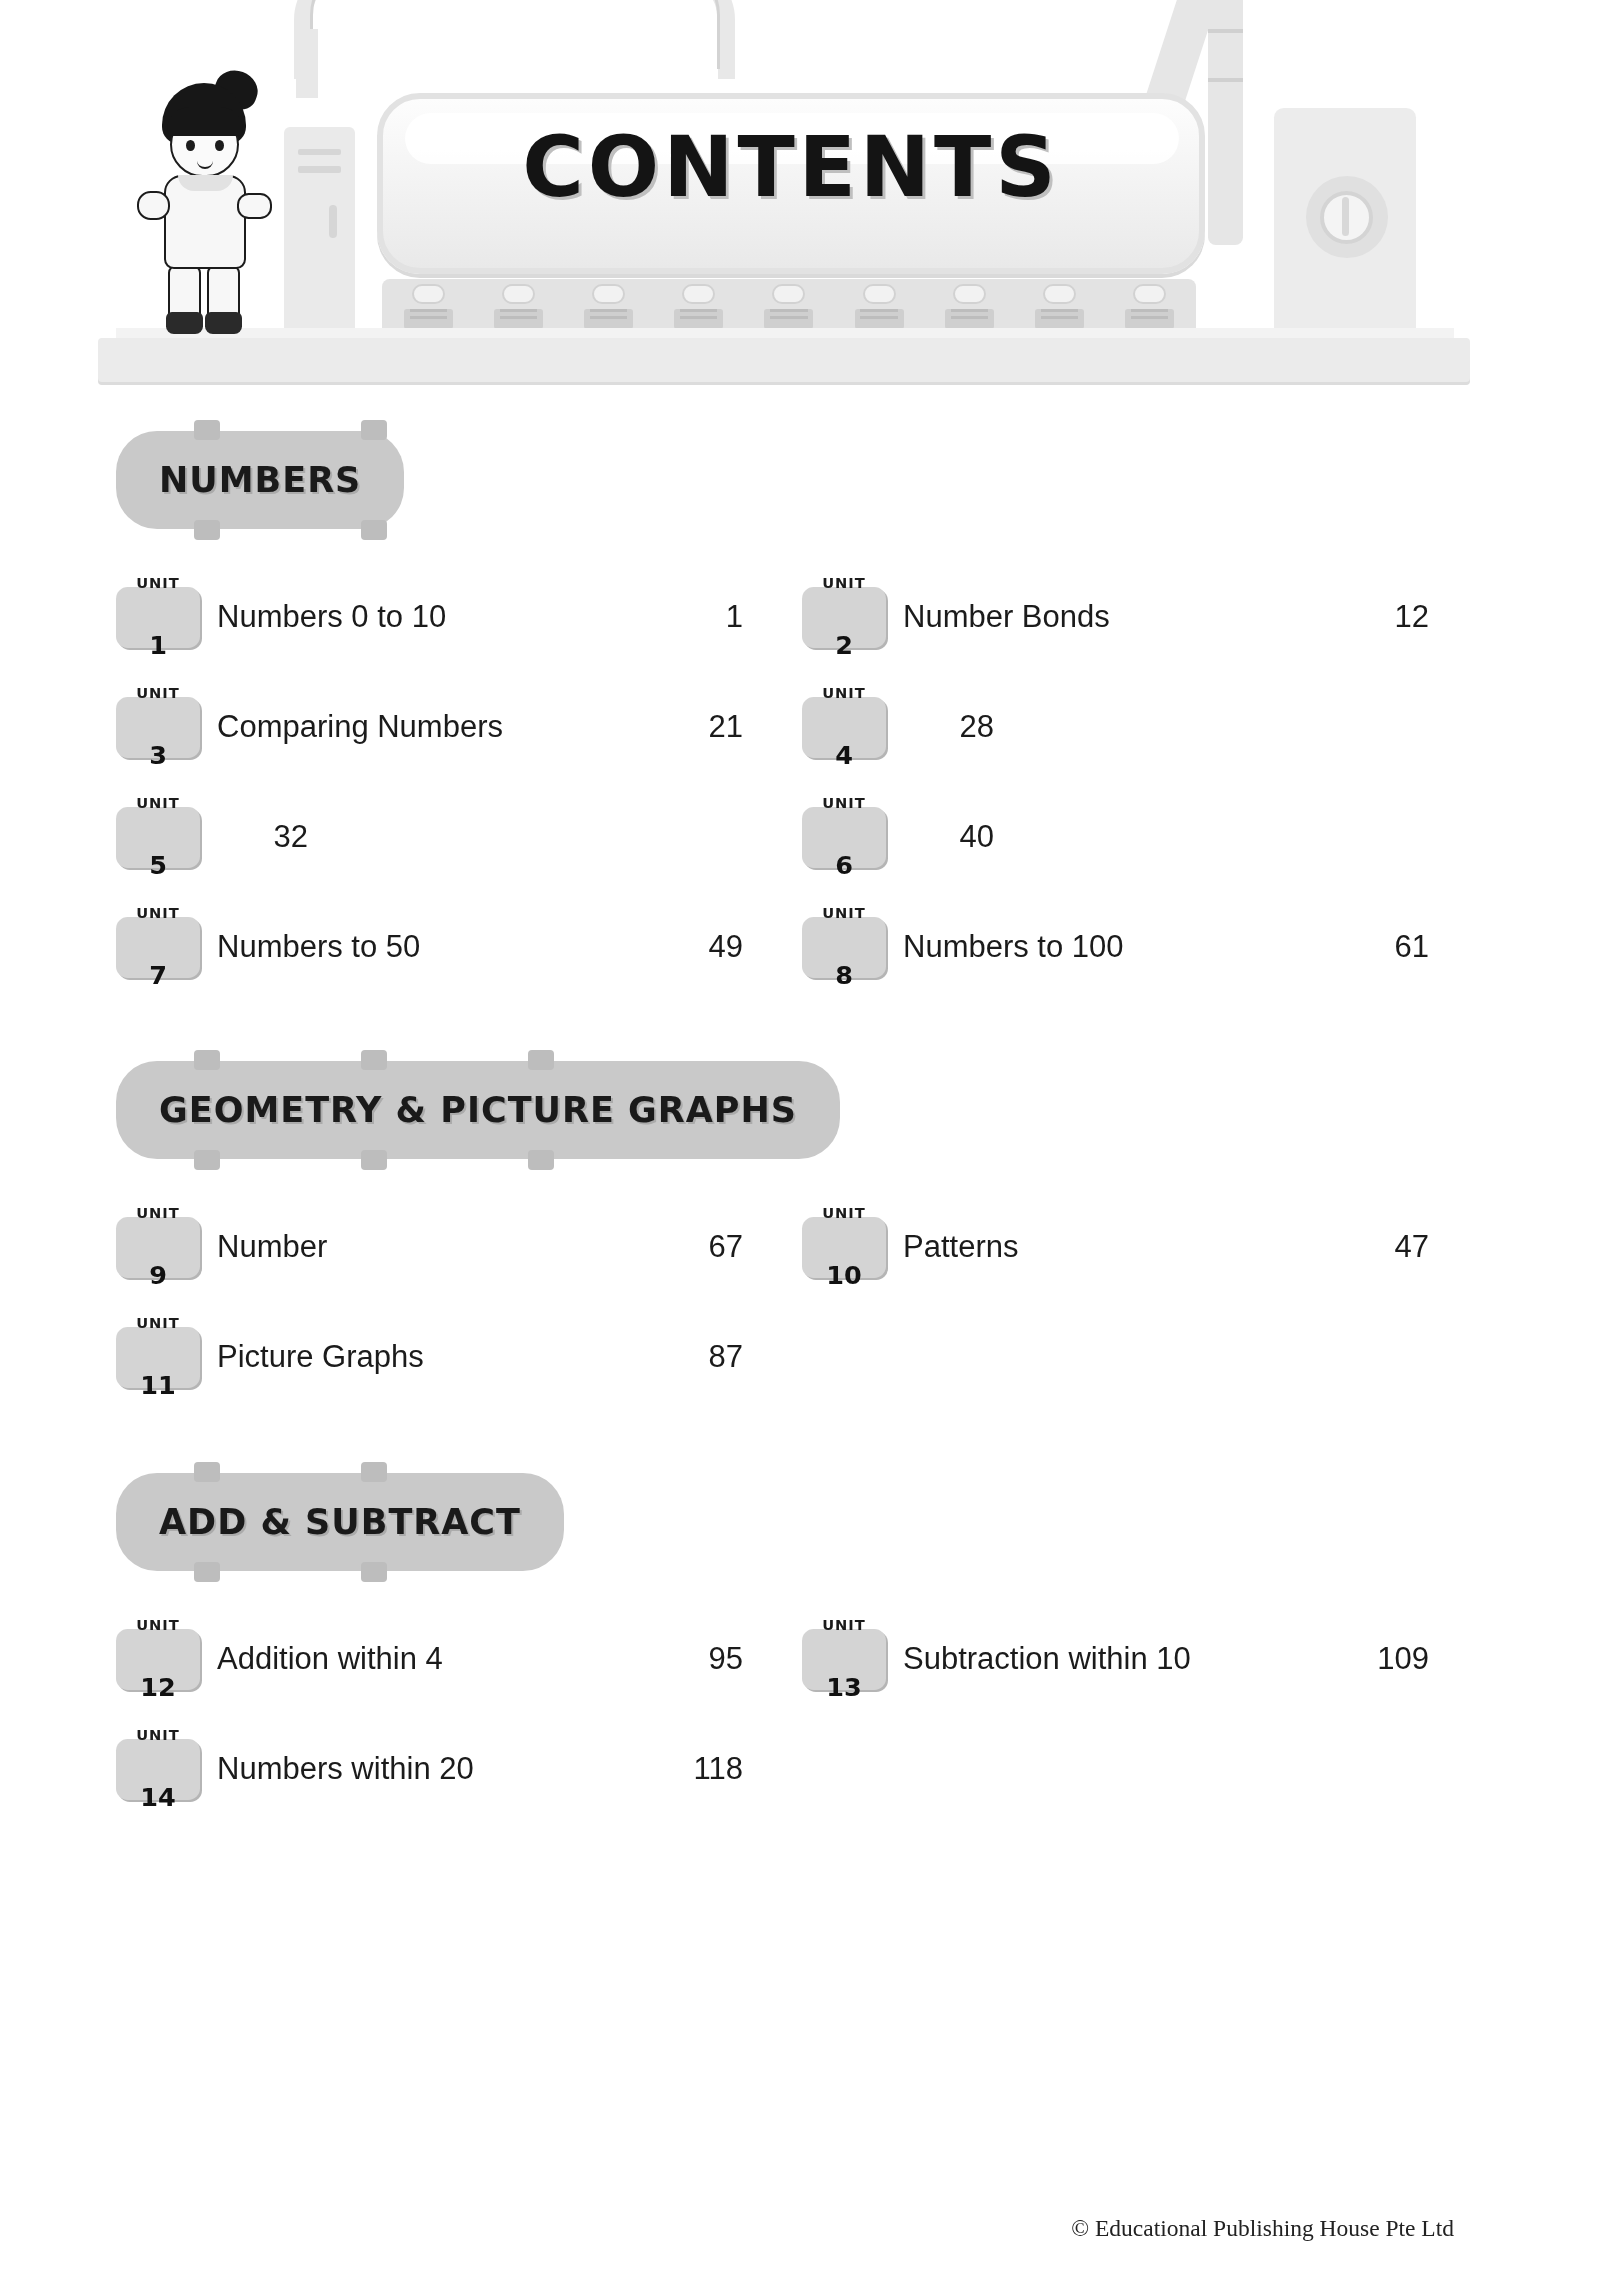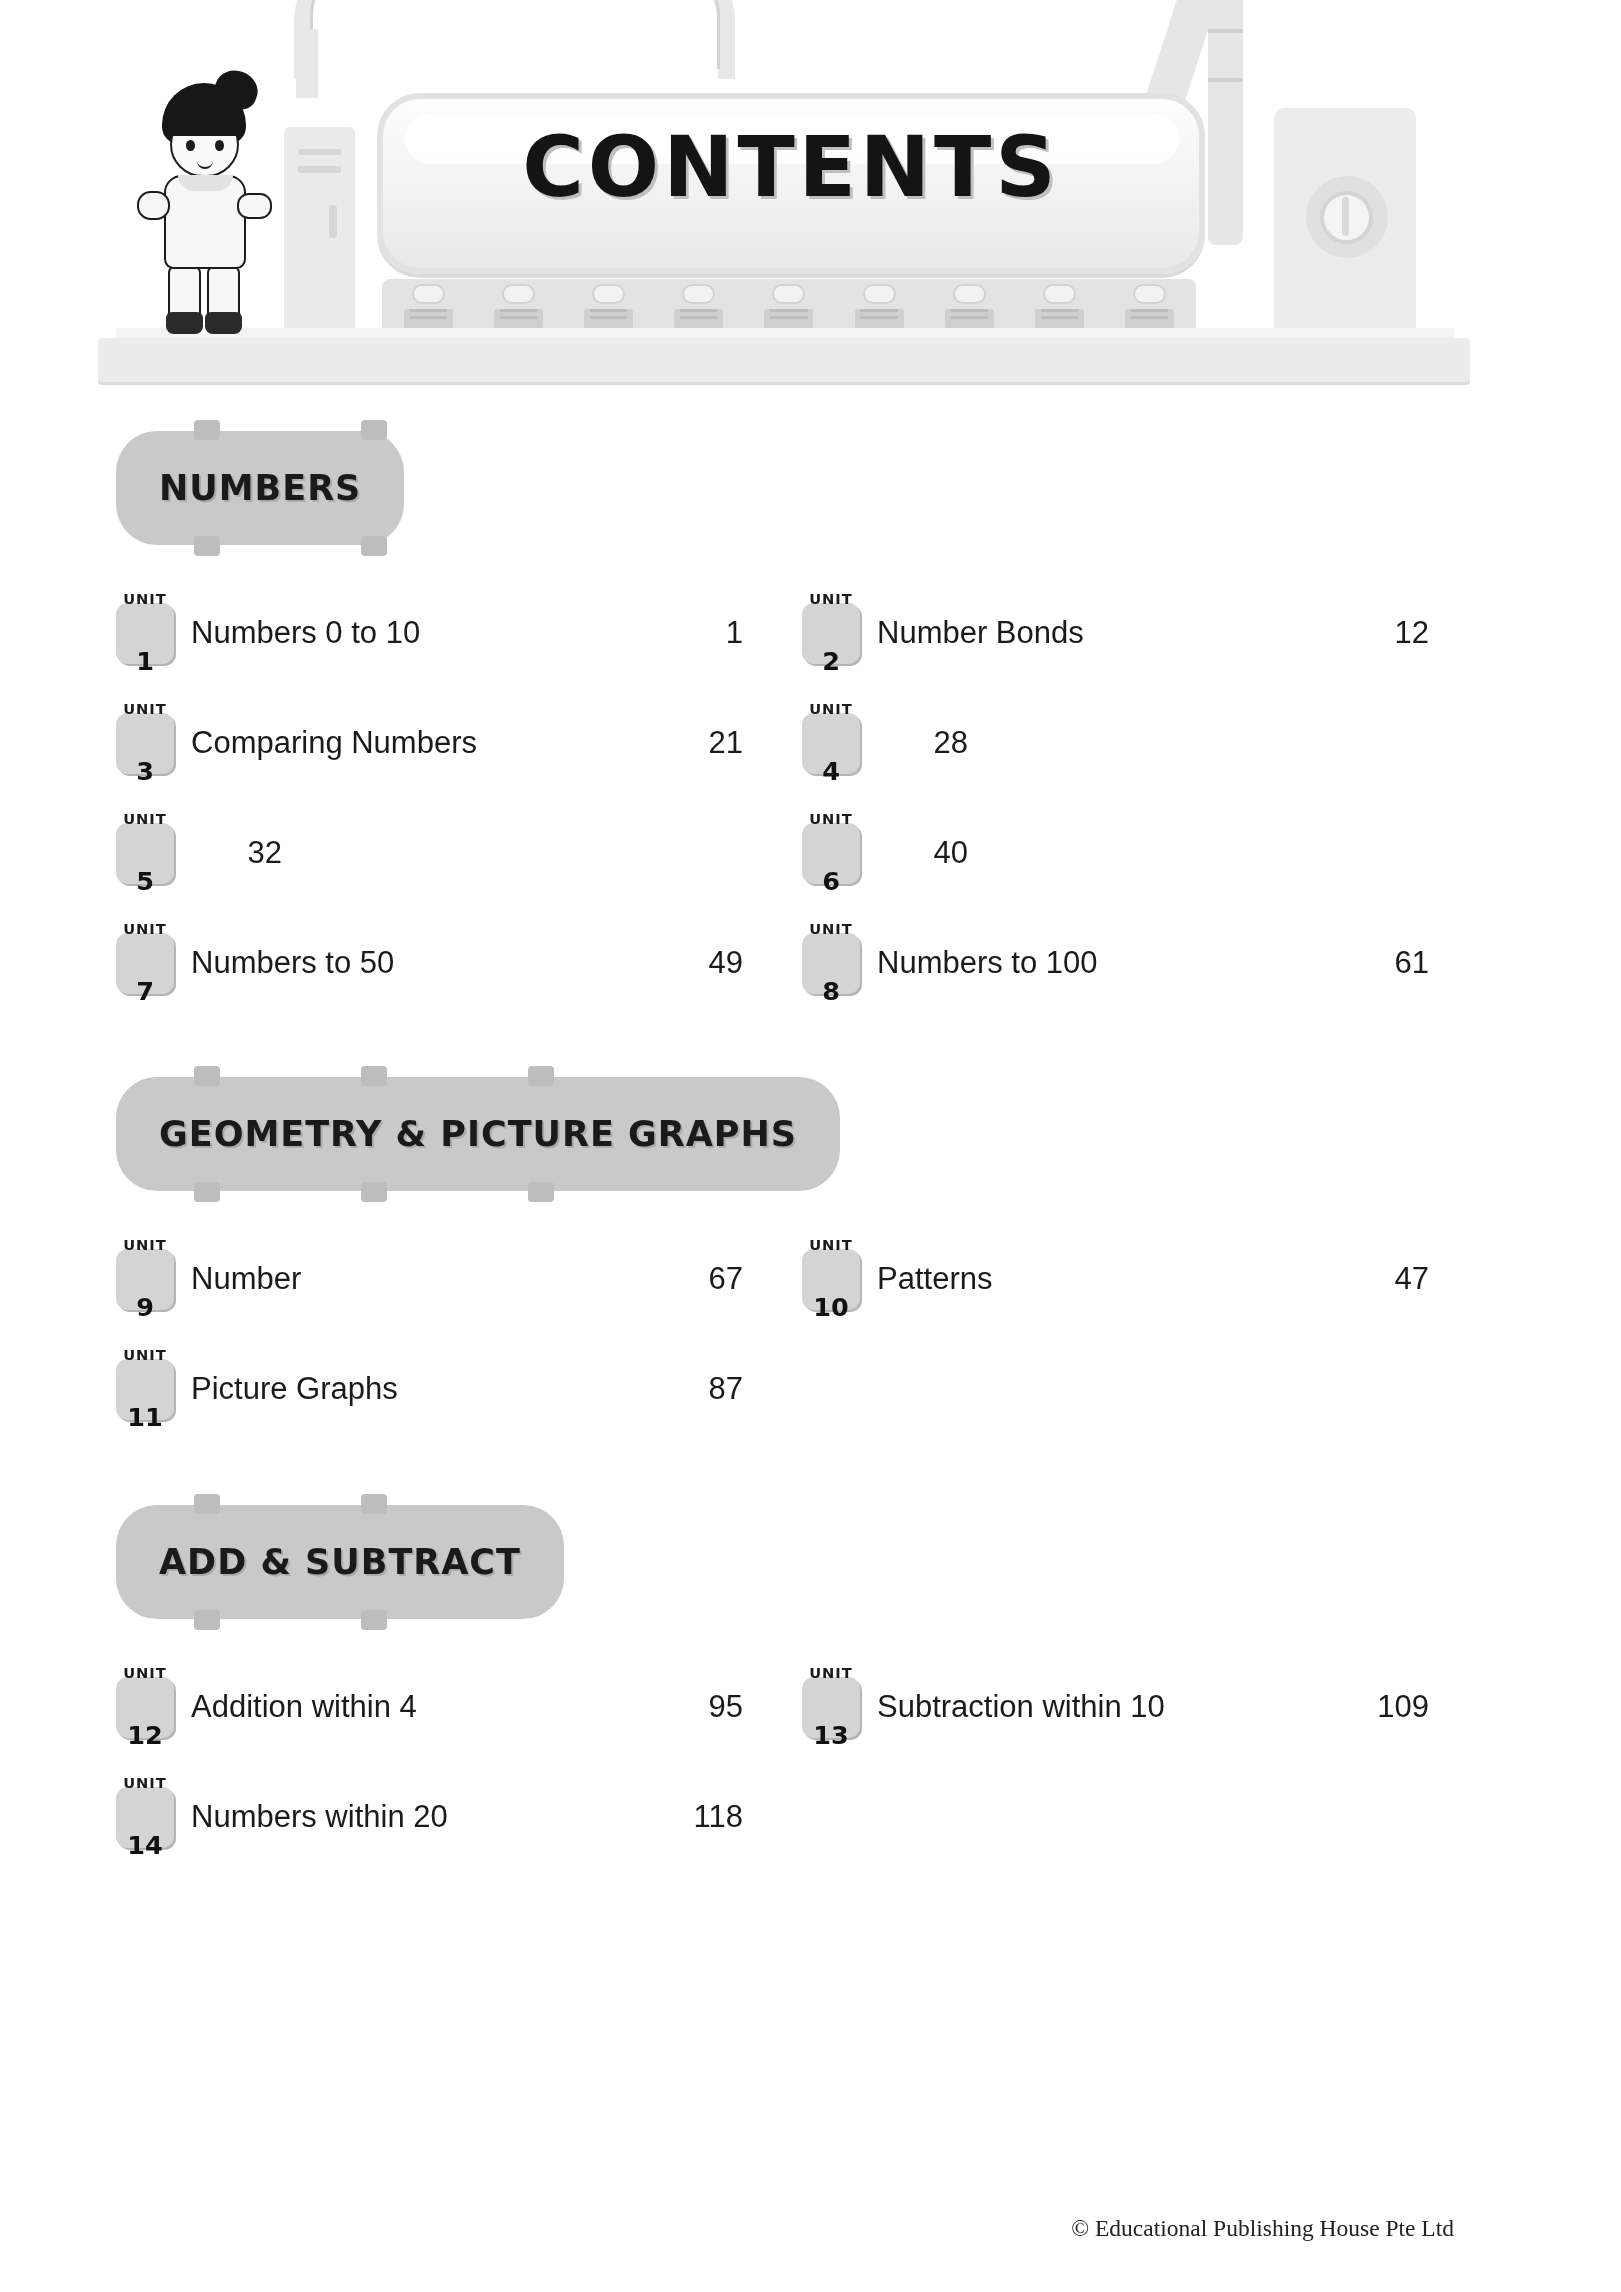--- a/index.html
+++ b/index.html
@@ -308,21 +308,21 @@
   .m-boot-r { left: 78px; }
 
   
   .section-header {
     position: relative;
     display: inline-block;
     background: #c9c9c9;
     border-radius: 41px;
     height: 82px;
     line-height: 82px;
-    padding: 16px 43px;
+    padding: 8px 43px;
     font-family: "DejaVu Sans", sans-serif;
     font-weight: bold;
     font-size: 35px;
     letter-spacing: 1px;
     color: #1a1a1a;
     text-shadow: 2px 2px 0 #ababab;
   }
   .section-wrap { position: relative; margin-left: 116px; }
   .tab {
     position: absolute;
@@ -345,21 +345,21 @@
     row-gap: 0;
     margin-left: 116px;
     margin-top: 33px;
   }
   .toc-item {
     display: flex;
     align-items: center;
     height: 110px;
   }
   .unit-badge {
-    width: 58px;
+    width: 84px;
     height: 61px;
     background: #d4d4d4;
     border-radius: 11.8px;
     box-shadow: 2px 2px 0 #b5b5b5;
     display: flex;
     flex-direction: column;
     align-items: center;
     justify-content: center;
     flex: 0 0 auto;
     font-family: "DejaVu Sans", sans-serif;

